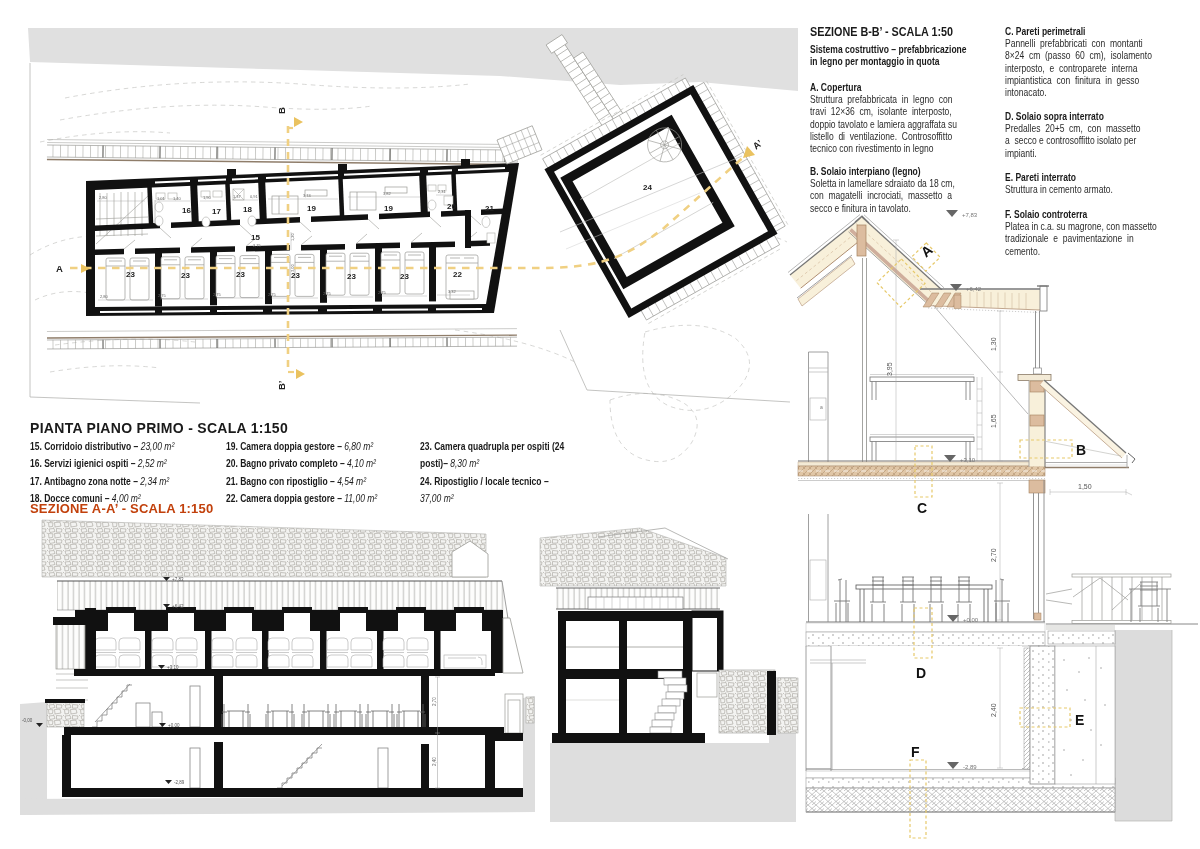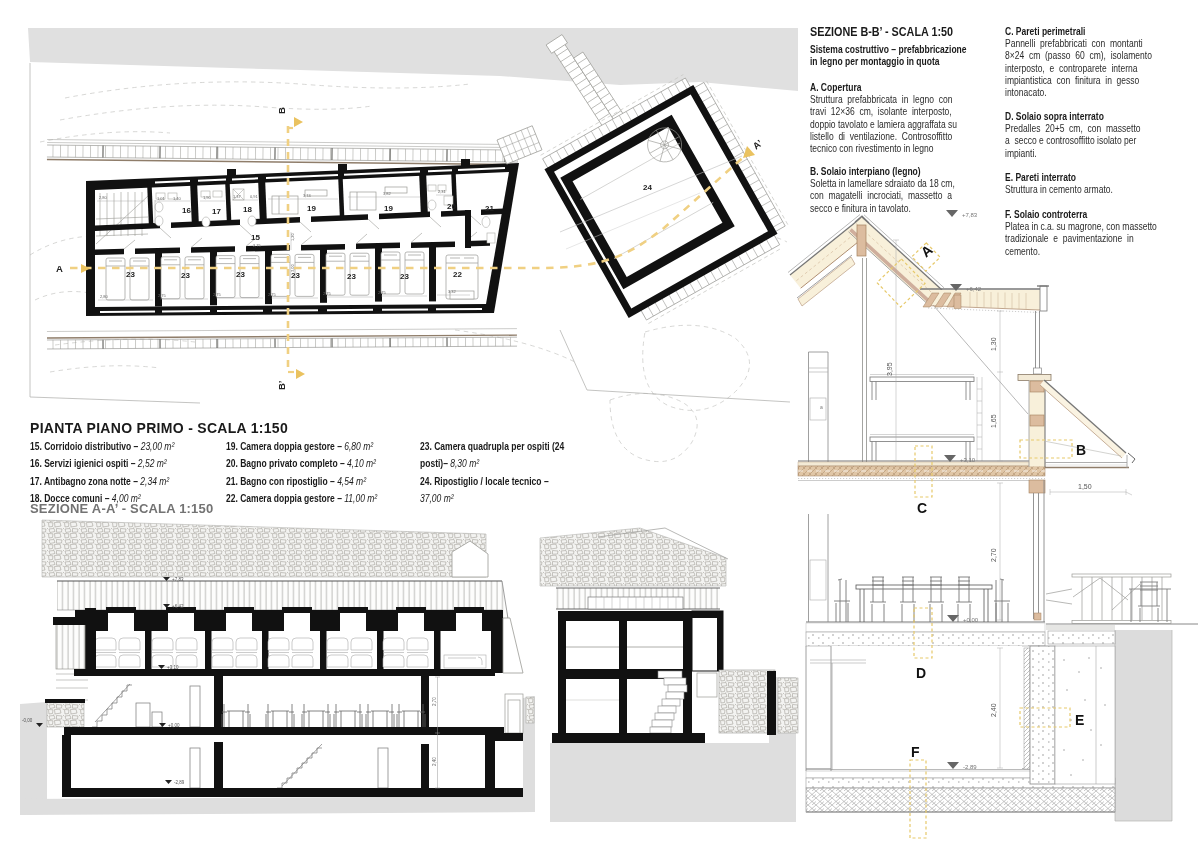--- a/index.html
+++ b/index.html
@@ -801,21 +801,21 @@
 22. Camera doppia gestore – <i class="n">11,00 m²</i>
 </div>
 
 <div class="t cx" style="left:420px;top:438px;font-size:11.5px;line-height:17.3px;color:#1a1a1a;font-weight:bold;">
 23. Camera quadrupla per ospiti (24<br>
 posti)– <i class="n">8,30 m²</i><br>
 24. Ripostiglio / locale tecnico –<br>
 <i class="n">37,00 m²</i>
 </div>
 
-<div class="t" style="left:30px;top:501px;font-size:13px;font-weight:bold;color:#737373;letter-spacing:0.2px;">SEZIONE A-A’ - SCALA 1:150</div>
+<div class="t" style="left:30px;top:501px;font-size:13px;font-weight:bold;color:#c2410c;letter-spacing:0.2px;">SEZIONE A-A’ - SCALA 1:150</div>
 
 <div class="t cx2" style="left:810px;top:24px;font-size:13.5px;font-weight:bold;color:#1a1a1a;">SEZIONE B-B’ - SCALA 1:50</div>
 
 <div class="t cx" style="left:810px;top:43px;font-size:11.5px;line-height:12.2px;font-weight:bold;color:#1a1a1a;">Sistema costruttivo – prefabbricazione<br>in legno per montaggio in quota</div>
 
 <div class="t cx" style="left:810px;top:81px;font-size:11.5px;line-height:12.2px;color:#2b2b2b;">
 <b class="h">A. Copertura</b><br>
 Struttura&nbsp;&nbsp;prefabbricata&nbsp;&nbsp;in&nbsp;&nbsp;legno&nbsp;&nbsp;con<br>
 travi&nbsp;&nbsp;12×36&nbsp;&nbsp;cm,&nbsp;&nbsp;isolante&nbsp;&nbsp;interposto,<br>
 doppio tavolato e lamiera aggraffata su<br>

